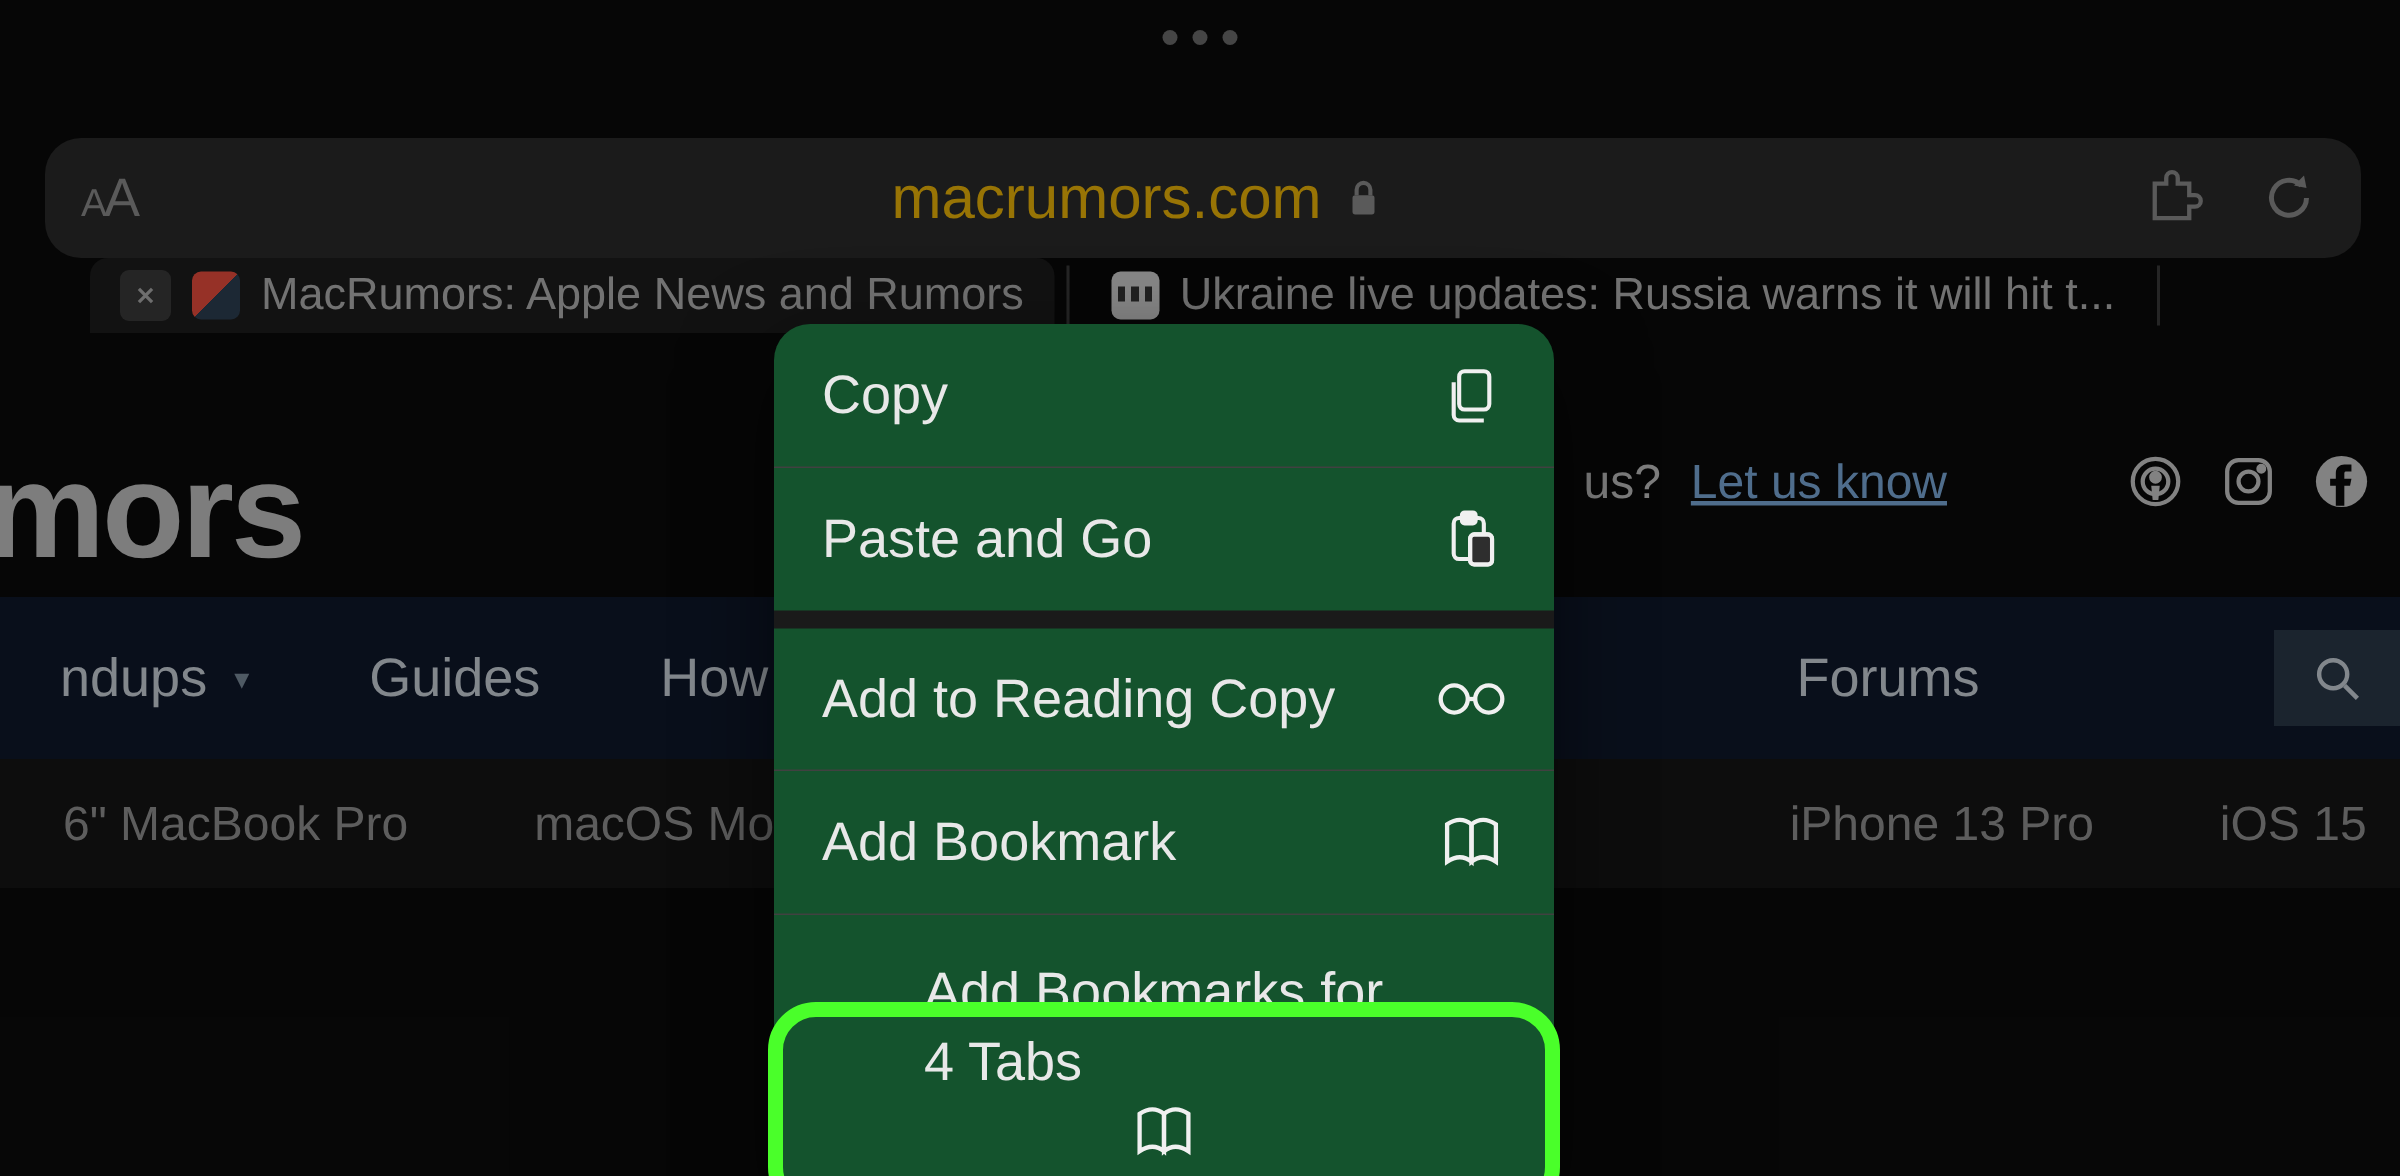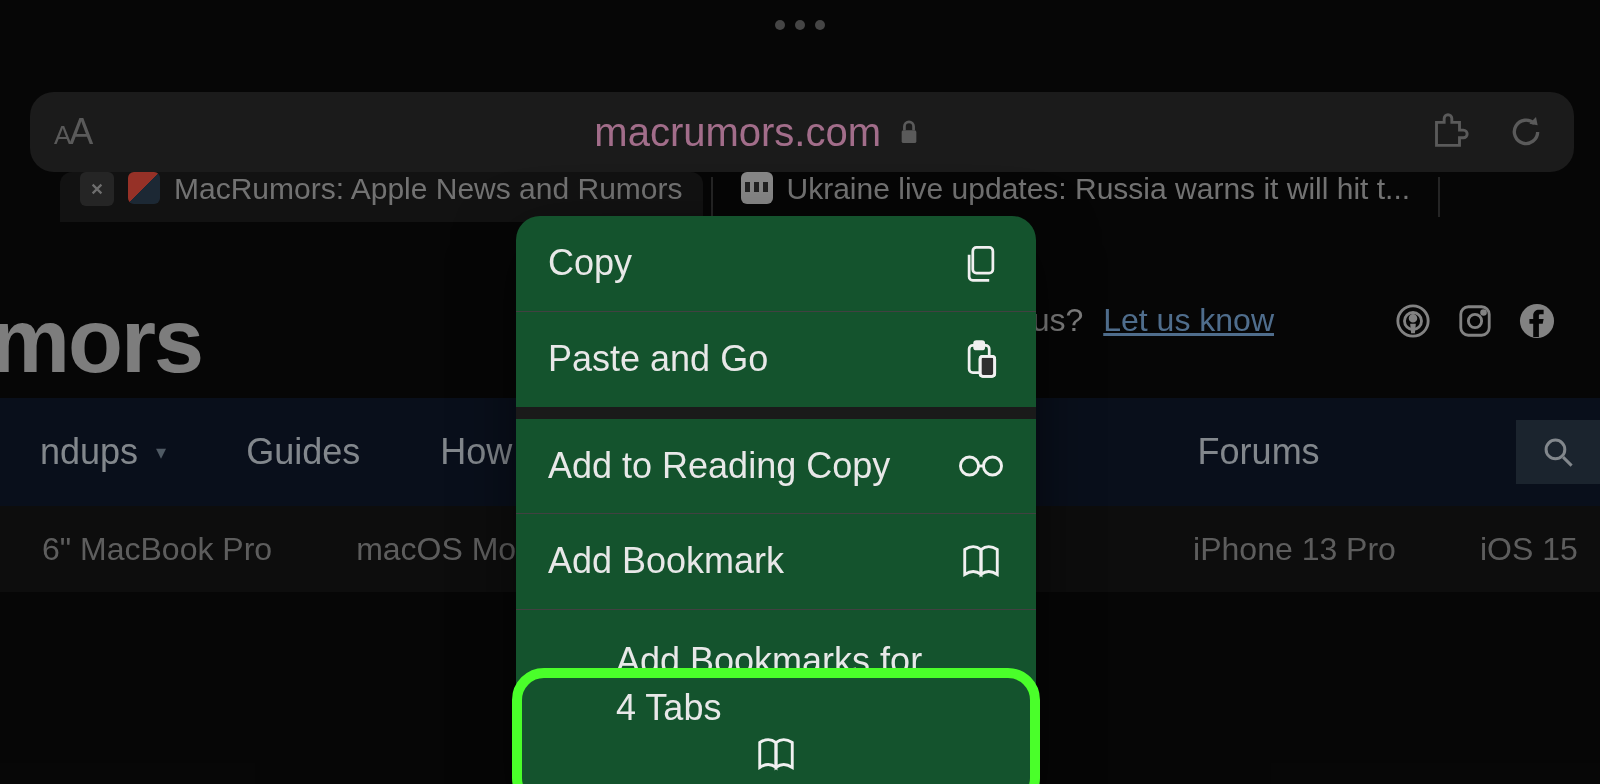--- a/index.html
+++ b/index.html
@@ -52,21 +52,21 @@
     }
     .address-url-container {
       flex: 1;
       display: flex;
       align-items: center;
       justify-content: center;
       gap: 16px;
     }
     .address-url {
       font-size: 40px;
-      color: #f9a8d4;
+      color: #eab308;
       font-weight: 400;
     }
     .lock-icon {
       width: 24px;
       height: 28px;
       display: flex;
       align-items: center;
       justify-content: center;
     }
     .address-right {
@@ -86,21 +86,21 @@
       top: 172px;
       left: 0;
       right: 0;
       height: 50px;
       display: flex;
       align-items: center;
       padding-left: 60px;
     }
     .tab {
       display: flex;
-      align-items: flex-start;
+      align-items: center;
       gap: 14px;
       padding: 0 20px;
       height: 100%;
       font-size: 30px;
       color: #b0b0b0;
     }
     .tab.active {
       background: #1c1c1c;
       border-radius: 12px 12px 0 0;
     }
@@ -152,22 +152,23 @@
       font-size: 90px;
       font-weight: 800;
       color: #c0c0c0;
       letter-spacing: -2px;
     }
     .top-linkbar {
       position: absolute;
       top: 302px;
       right: 0;
       display: flex;
+      align-items: center;
       gap: 20px;
-      padding-right: 44px;
+      padding-right: 20px;
     }
     .top-text {
       font-size: 32px;
       color: #c0c0c0;
     }
     .top-link {
       font-size: 32px;
       color: #7aa8d8;
       text-decoration: underline;
     }

